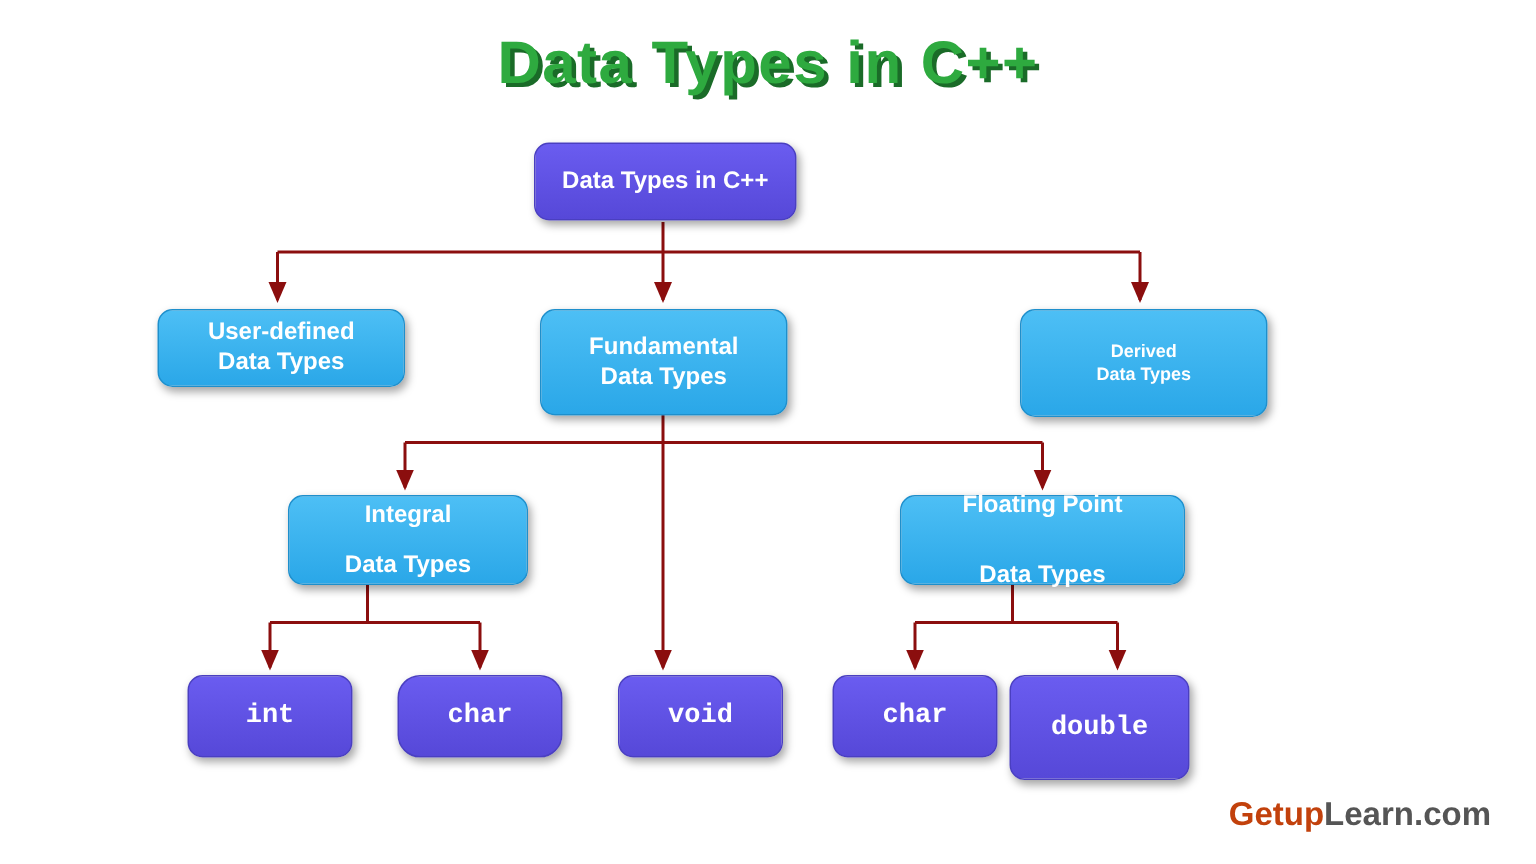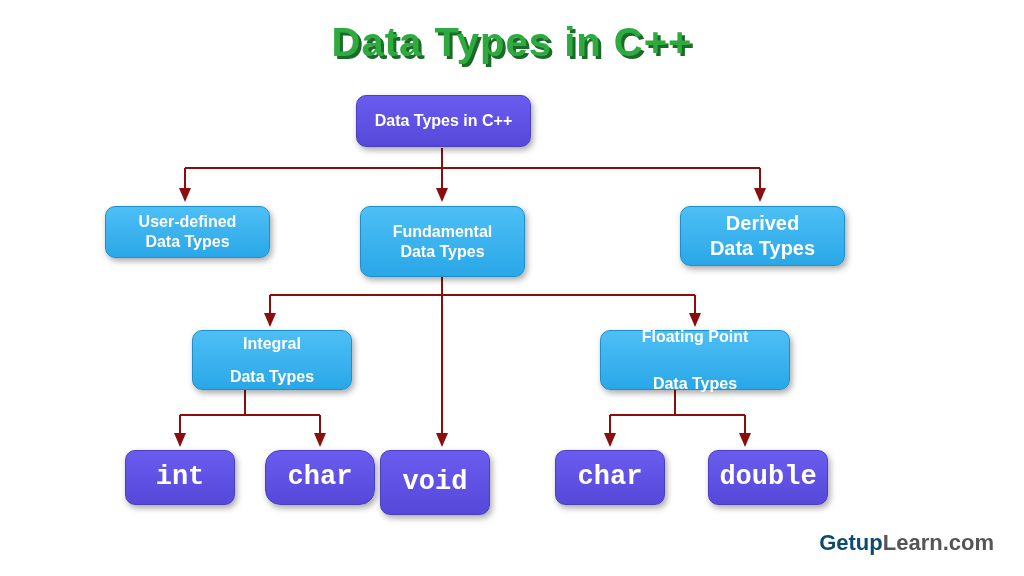--- a/index.html
+++ b/index.html
@@ -52,23 +52,23 @@
     height: 576px;
     pointer-events: none;
   }
   .logo {
     position: absolute;
     right: 30px;
     bottom: 20px;
     font-size: 22px;
     font-weight: 800;
   }
-  .logo .g { color: #0c4a6e; }
+  .logo .g { color: #c2410c; }
   .logo .rest { color: #555; }
-  .code { font-family: "Courier New", monospace; font-weight: 700; font-size: 27px; }
+  .code { font-family: "Courier New", monospace; font-weight: 700; font-size: 18px; }
 </style>
 </head>
 <body>
 
 <div class="title">Data Types in C++</div>
 
 <svg class="arrows">
   <defs>
     <marker id="ah" markerWidth="10" markerHeight="10" refX="6" refY="3" orient="auto">
       <path d="M0,0 L7,3 L0,6 Z" fill="#8b0e0e"></path>
@@ -104,45 +104,45 @@
 </div>
 
 <div class="node blue" style="left:105px; top:206px; width:165px; height:52px; font-size:16px;">
   <span>User-defined</span>
   <span>Data Types</span>
 </div>
 <div class="node blue" style="left:360px; top:206px; width:165px; height:71px; font-size:16px;">
   <span>Fundamental</span>
   <span>Data  Types</span>
 </div>
-<div class="node blue" style="left:680px; top:206px; width:165px; height:60px; font-size:20px;">
+<div class="node blue" style="left:680px; top:206px; width:165px; height:72px; font-size:12px;">
   <span>Derived</span>
   <span>Data Types</span>
 </div>
 
 <div class="node blue" style="left:192px; top:330px; width:160px; height:60px; font-size:16px;gap:13px;">
   <span>Integral</span>
   <span>Data Types</span>
 </div>
 <div class="node blue" style="left:600px; top:330px; width:190px; height:60px; font-size:16px;gap:27px;">
   <span>Floating  Point</span>
   <span>Data Types</span>
 </div>
 
 <div class="node purple code" style="left:125px; top:450px; width:110px; height:55px;">
   <span>int</span>
 </div>
 <div class="node purple code" style="left:265px; top:450px; width:110px; height:55px;border-radius:15px;">
   <span>char</span>
 </div>
-<div class="node purple code" style="left:380px; top:450px; width:110px; height:65px;text-align:right;">
+<div class="node purple code" style="left:412px; top:450px; width:110px; height:55px;text-align:right;">
   <span>void</span>
 </div>
 <div class="node purple code" style="left:555px; top:450px; width:110px; height:55px;">
   <span>char</span>
 </div>
-<div class="node purple code" style="left:708px; top:450px; width:120px; height:55px;">
+<div class="node purple code" style="left:673px; top:450px; width:120px; height:70px;">
   <span>double</span>
 </div>
 
 <div class="logo">
   <span class="g">Getup</span><span class="rest">Learn.com</span>
 </div>
 
 </body></html>

